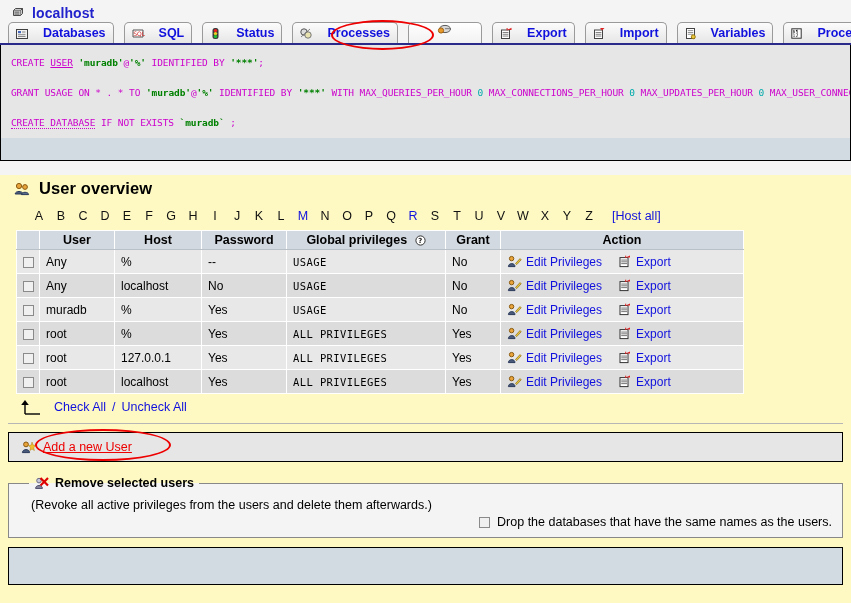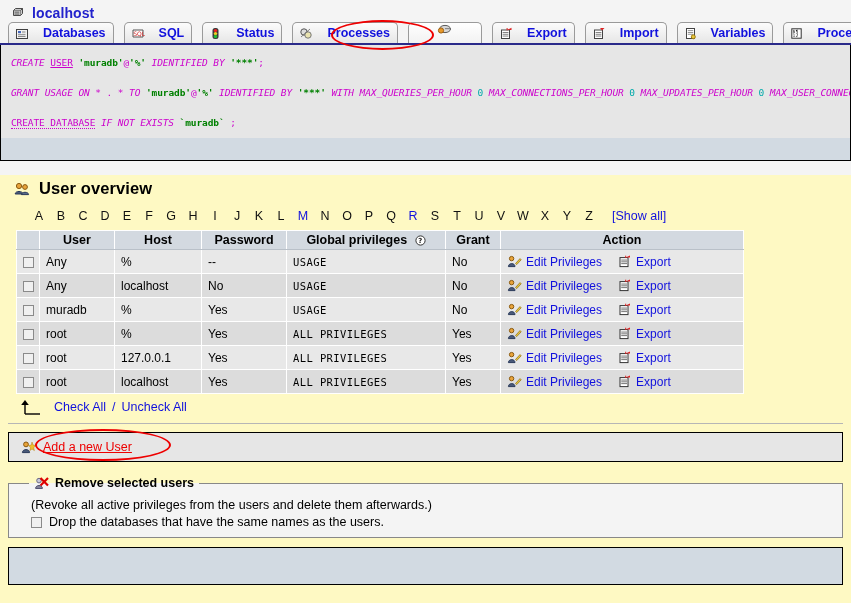--- a/index.html
+++ b/index.html
@@ -93,21 +93,21 @@
     overflow: hidden;
   }
   .sqlcode {
     padding: 6px 8px 0 10px;
     font-family: "DejaVu Sans Mono", monospace;
     font-size: 9.5px;
     line-height: 24px;
     white-space: nowrap;
     letter-spacing: -0.1px;
   }
-  .kw   { color: #cc00cc; font-style: italic; }
+  .kw   { color: #cc00cc; }
   .kwu  { color: #cc00cc; text-decoration: underline; }
   .kwd  { color: #cc00cc; border-bottom: 1px dotted #cc00cc; }
   .str  { color: #008000; font-weight: bold; }
   .num  { color: #00aaaa; }
   .pun  { color: #cc00cc; }
   .sqlfoot {
     position: absolute;
     left: 0; right: 0; bottom: 0;
     height: 22px;
     background: #d2dae2;
@@ -252,20 +252,21 @@
     align-items: center;
     gap: 6px;
   }
   .removebox .note { font-size: 12.5px; margin: 2px 0 3px 2px; }
   .removebox .droprow {
     display: flex;
     align-items: center;
     gap: 7px;
     font-size: 12.5px;
     margin-left: 2px;
+    justify-content: flex-end;
   }
 
   .bottombar {
     margin: 9px 8px 0 8px;
     height: 38px;
     border: 1px solid #000;
     background: #d2dae2;
     box-sizing: border-box;
   }
 </style>
@@ -473,21 +474,21 @@
     <span class="letter">Q</span>
     <span class="letter link">R</span>
     <span class="letter">S</span>
     <span class="letter">T</span>
     <span class="letter">U</span>
     <span class="letter">V</span>
     <span class="letter">W</span>
     <span class="letter">X</span>
     <span class="letter">Y</span>
     <span class="letter">Z</span>
-    <span class="showall">[Show all]</span>
+    <span class="showall">[Host all]</span>
   </div>
 
   <table class="priv">
     <thead>
       <tr>
         <th class="cb"></th>
         <th class="hdr-user">User</th>
         <th class="hdr-host">Host</th>
         <th class="hdr-pass">Password</th>
         <th class="hdr-glob">

